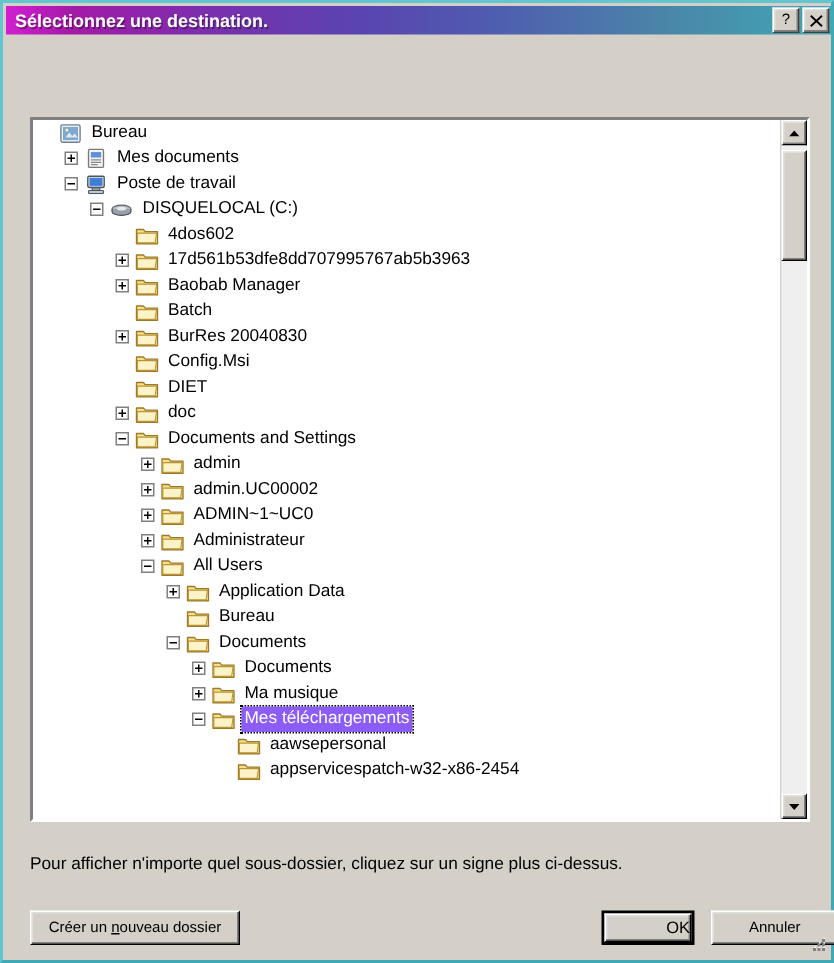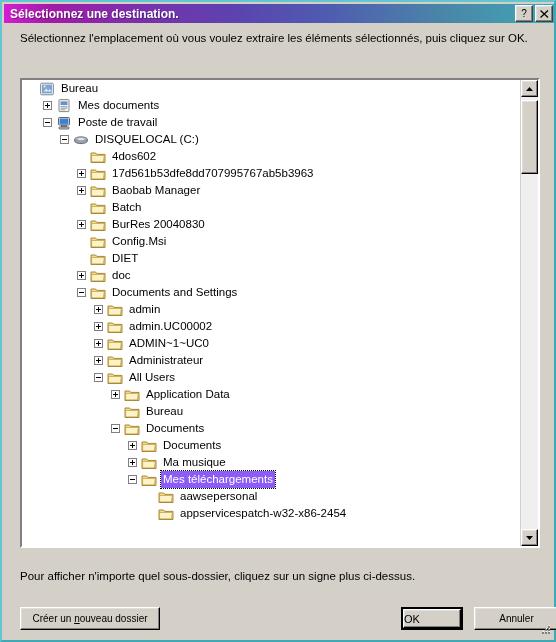--- a/index.html
+++ b/index.html
@@ -126,21 +126,21 @@
     font-family:"Liberation Sans",sans-serif;
     cursor:default;
   }
   .btn-new{left:18px;top:605px;width:140px;height:23px;}
   .btn-ok{left:399px;top:605px;width:62px;height:23px;border:2px solid #000;box-shadow:none;}
   .btn-ok-in{
     position:absolute;left:0;top:0;right:0;bottom:0;
     border:1px solid;
     border-color:#ffffff #000000 #000000 #ffffff;
     box-shadow:inset -1px -1px 0 #808080, inset 1px 1px 0 #dfdfdf;
-    display:flex;align-items:center;justify-content:flex-start;
+    display:flex;align-items:center;justify-content:flex-end;
   }
   .btn-cancel{left:472px;top:605px;width:85px;height:23px;}
   .uline{text-decoration:underline;}
   .grip{
     position:absolute;right:3px;bottom:3px;width:12px;height:12px;
   }
 </style>
 </head>
 <body>
 
@@ -153,21 +153,20 @@
         <span>?</span>
       </div>
       <div class="tbtn">
         <svg width="9" height="8" viewBox="0 0 9 8">
           <path d="M0.5 0.5 L8 7.5 M8 0.5 L0.5 7.5" stroke="#000" stroke-width="1.2" fill="none"></path>
         </svg>
       </div>
     </div>
   </div>
 
-  <div class="prompt">Sélectionnez l'emplacement où vous voulez extraire les éléments sélectionnés, puis cliquez sur OK.</div>
 
   <div class="tree-panel">
     <div class="tree-inner" id="tree-inner">
         <div class="row">
           <span style="width: 4px; flex: 0 0 auto;"></span>
           <span class="expander-space"></span>
           <svg viewBox="0 0 16 16" class="icon">
             <rect x="1.6" y="2.2" width="12.8" height="11.6" rx="1.2" fill="#eef2f7" stroke="#6d7f90" stroke-width=".9"></rect>
             <rect x="3" y="3.6" width="10" height="8.8" fill="#7fa7cf"></rect>
             <path d="M4.6 10.6l2.6-3.2 2 2.3 1.6-1.7 2 2.6z" fill="#dfeaf5"></path>

